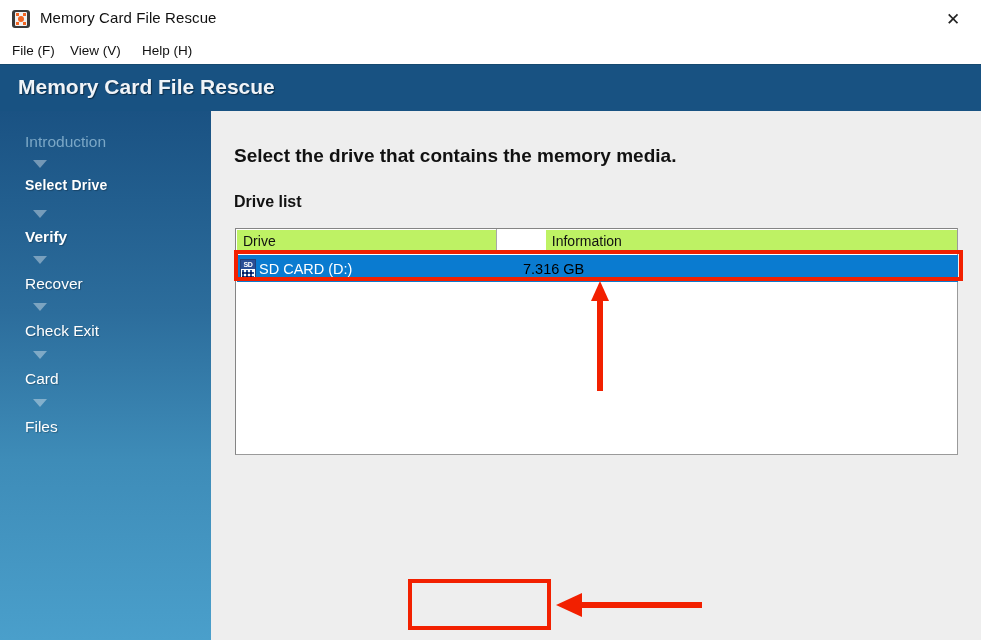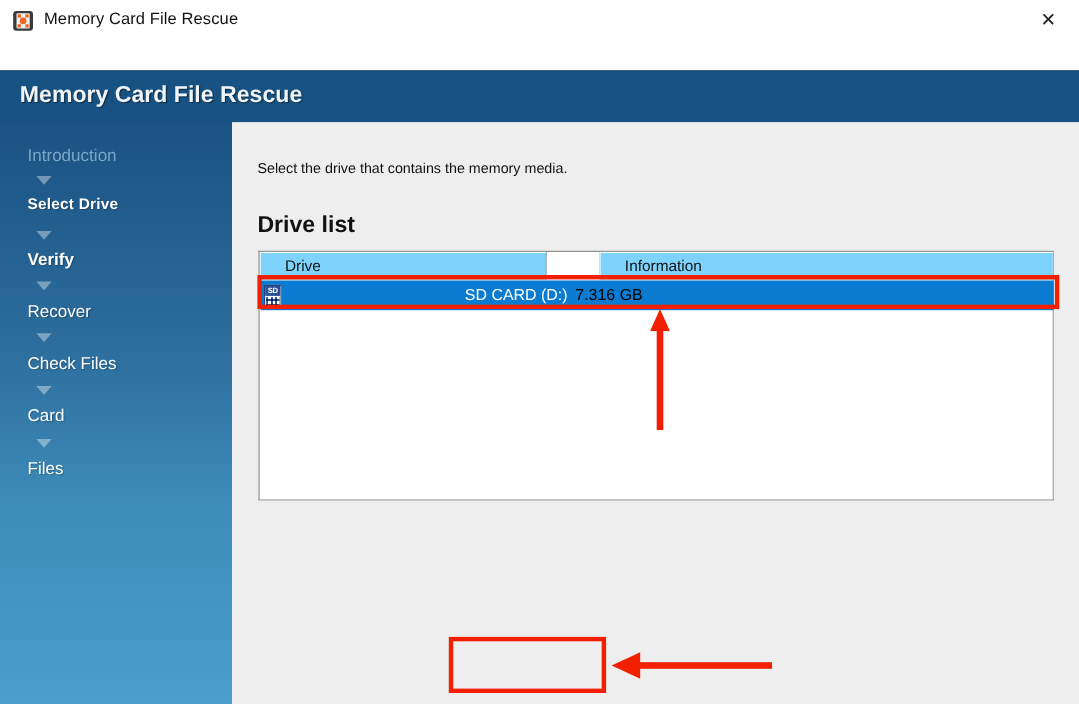--- a/index.html
+++ b/index.html
@@ -152,29 +152,29 @@
   .content {
     position: absolute;
     left: 211px; top: 111px;
     width: 770px;
     height: 529px;
     background: #eeeeee;
   }
   .instruction {
     position: absolute;
     left: 23px; top: 34px;
-    font-size: 13px;
-    font-weight: normal;
+    font-size: 19px;
+    font-weight: bold;
     color: #111111;
     white-space: nowrap;
   }
   .listlabel {
     position: absolute;
     left: 23px; top: 82px;
-    font-size: 21px;
+    font-size: 16px;
     font-weight: bold;
     color: #111111;
     white-space: nowrap;
   }
 
   
   .listbox {
     position: absolute;
     left: 24px; top: 117px;
     width: 723px;
@@ -189,28 +189,28 @@
     position: absolute;
     left: 0; top: 0;
     width: 100%;
     height: 25px;
     display: flex;
     box-sizing: border-box;
   }
   .hcell {
     position: relative;
     height: 25px;
-    background: #7dd3fc;
+    background: #bef264;
     border-right: 1px solid #a8a8a8;
     border-bottom: 1px solid #a8a8a8;
     box-sizing: border-box;
     font-size: 14px;
     color: #111111;
     line-height: 25px;
-    padding-left: 23px;
+    padding-left: 7px;
     white-space: nowrap;
     box-shadow: inset 1px 1px 0 #ffffff;
   }
   .hcell.c0 { width: 280px; }
   .hcell.c1 { width: 443px; border-right: none; margin-left: 48px; }
 
   .row {
     position: absolute;
     left: 1px; top: 26px;
     width: 721px;
@@ -220,21 +220,20 @@
     align-items: center;
   }
   .row-drive {
     position: relative;
     width: 279px;
     height: 43px;
     display: flex;
     align-items: center;
     padding-left: 3px;
     box-sizing: border-box;
-    justify-content: space-between;
   }
   .sdicon {
     position: relative;
     width: 16px; height: 20px;
     background: #ffffff;
     border: 1px solid #22407a;
     box-sizing: border-box;
     flex: 0 0 auto;
     overflow: hidden;
   }
@@ -312,35 +311,40 @@
       <div class="dot" style="left:4px;  top:3px;"></div>
       <div class="dot" style="left:11px; top:3px;"></div>
       <div class="dot" style="left:4px;  top:12px;"></div>
       <div class="dot" style="left:11px; top:12px;"></div>
       <div class="center"></div>
     </div>
     <div class="titlebar-title">Memory Card File Rescue</div>
     <div class="titlebar-close">✕</div>
   </div>
 
+  <div class="menubar">
+    <div class="menuitem m0">File (F)</div>
+    <div class="menuitem m1">View (V)</div>
+    <div class="menuitem m2">Help (H)</div>
+  </div>
 
   <div class="banner">
     <div class="banner-title">Memory Card File Rescue</div>
   </div>
 
   <div class="sidebar">
     <div class="step done" style="top:22px;">Introduction</div>
     <div class="arrowdown" style="top:49px;"></div>
     <div class="step active" style="top:66px;">Select Drive</div>
     <div class="arrowdown" style="top:99px;"></div>
     <div class="step" style="top:117px;font-weight:bold;">Verify</div>
     <div class="arrowdown" style="top:145px;"></div>
     <div class="step" style="top:164px;text-align:right;">Recover</div>
     <div class="arrowdown" style="top:192px;"></div>
-    <div class="step" style="top:211px;">Check Files</div>
+    <div class="step" style="top:211px;">Check Exit</div>
     <div class="arrowdown" style="top:240px;"></div>
     <div class="step" style="top:259px;">Card</div>
     <div class="arrowdown" style="top:288px;"></div>
     <div class="step" style="top:307px;">Files</div>
   </div>
 
   <div class="content">
 
     <div class="instruction">Select the drive that contains the memory media.</div>
     <div class="listlabel">Drive list</div>

